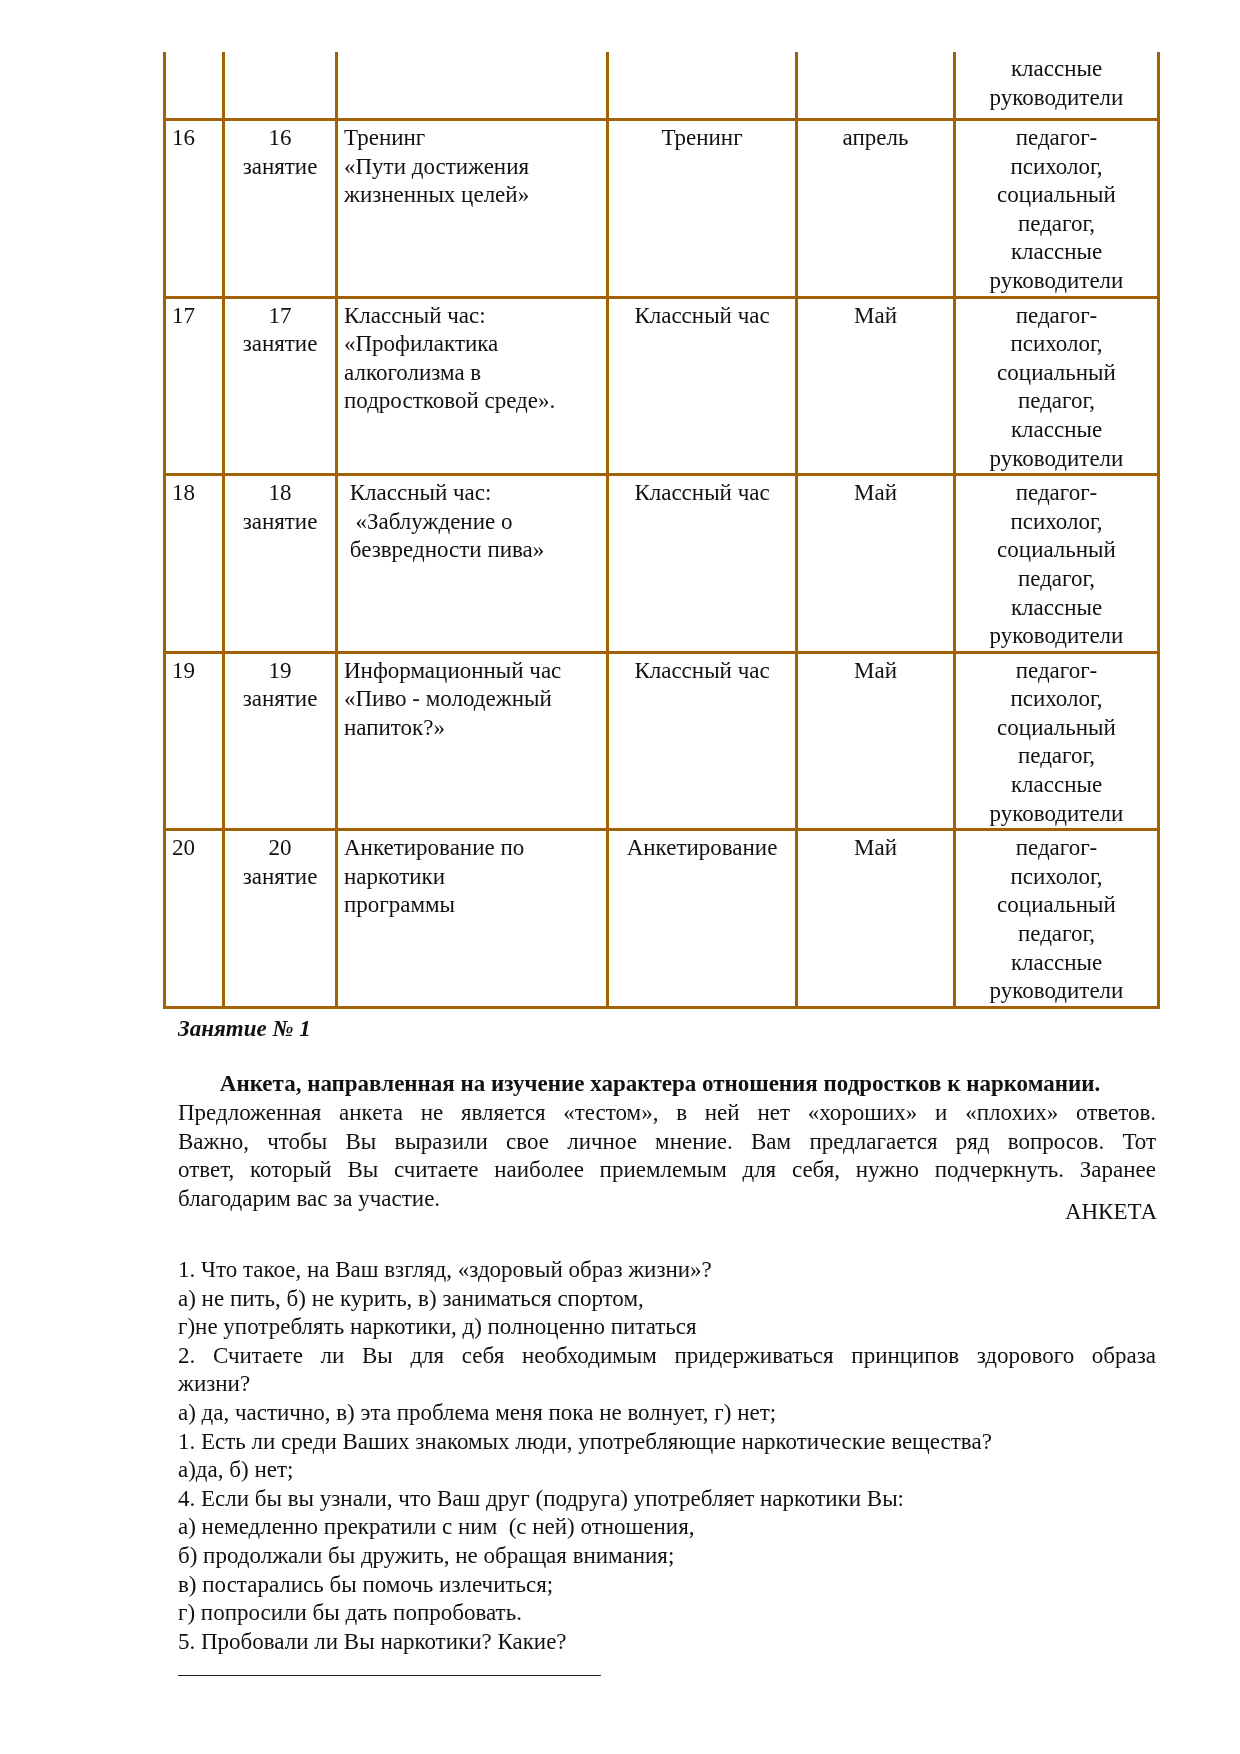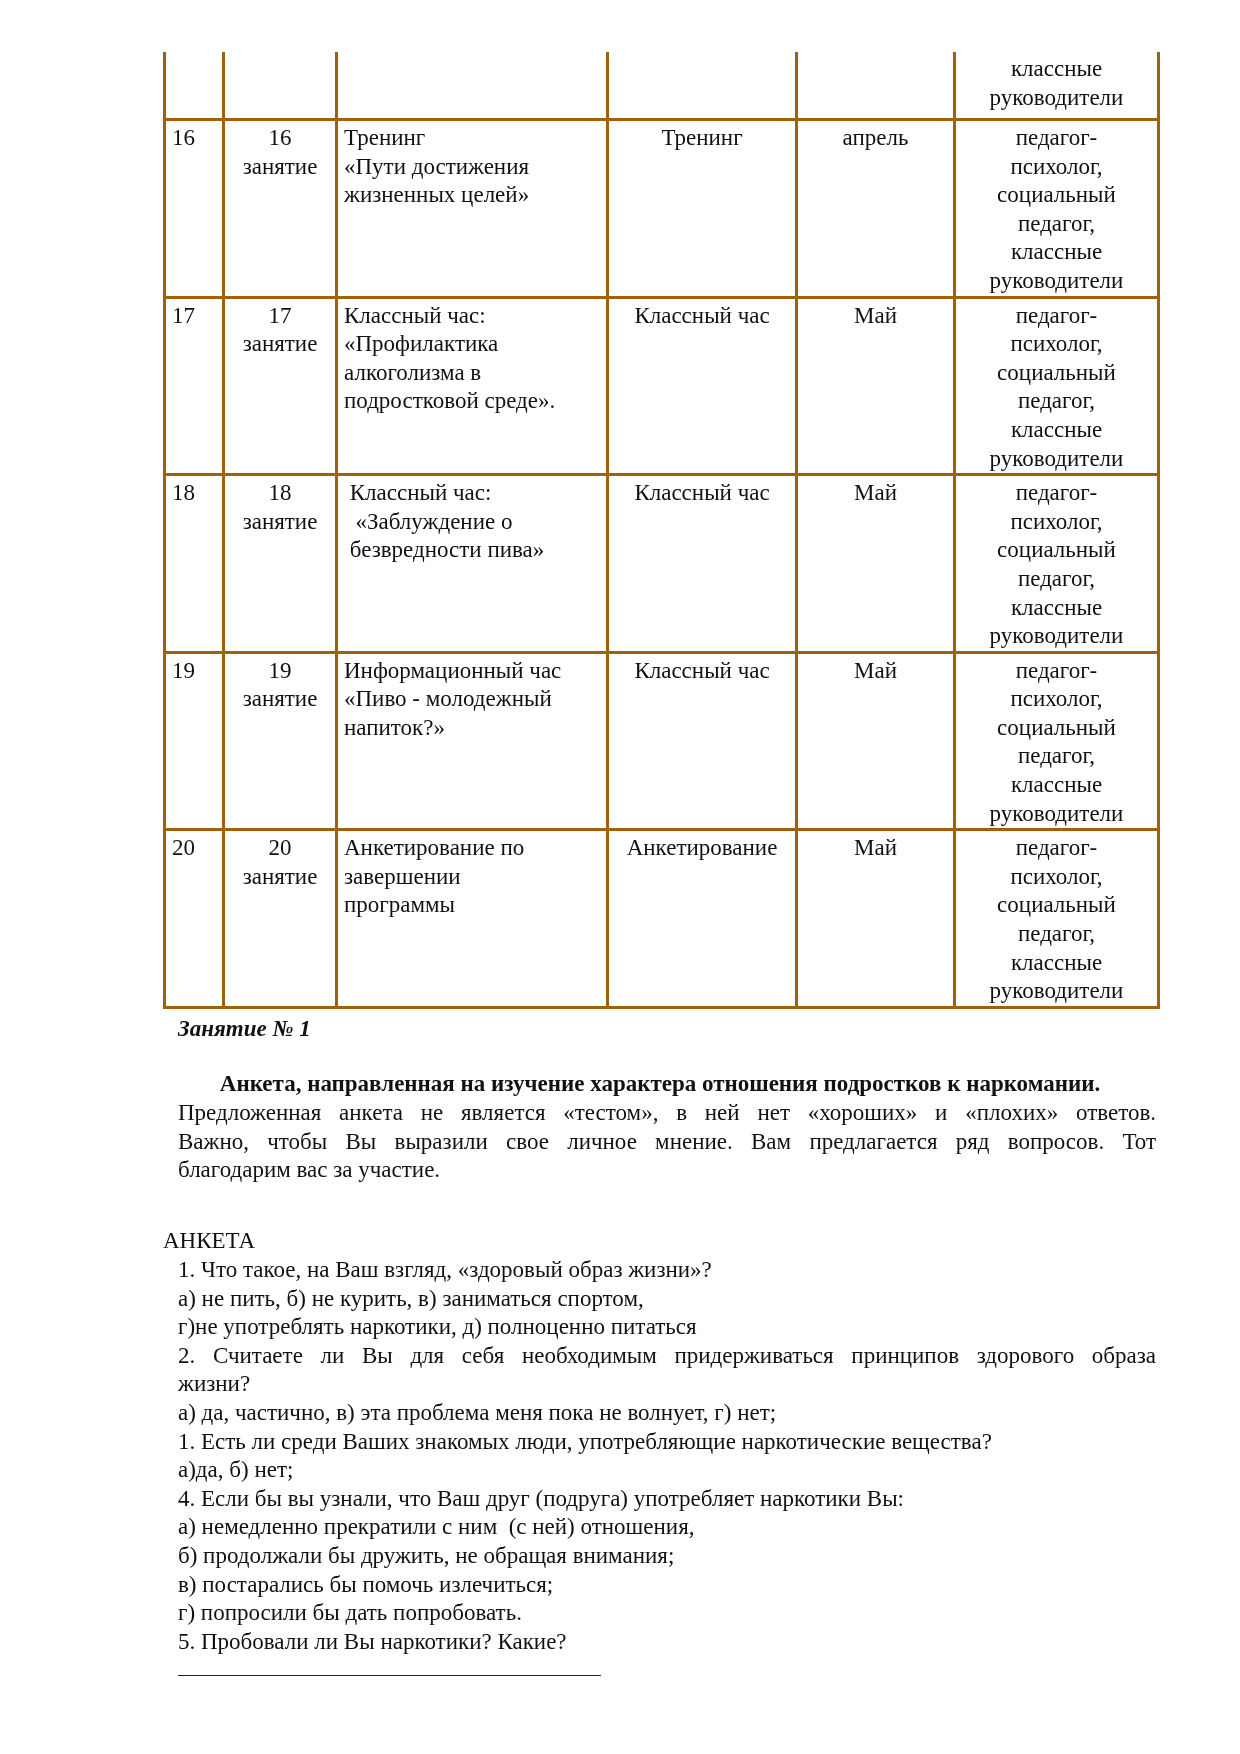--- a/index.html
+++ b/index.html
@@ -43,22 +43,22 @@
     text-align: center; font-size: 23px; font-weight: bold; line-height: 28.6px;
   }
   .intro {
     position: absolute; left: 178px; top: 1099px; width: 978px;
     font-size: 23px; line-height: 28.6px; text-align: justify;
     text-align-last: left;
   }
   .intro .jl { display: block; text-align: justify; text-align-last: justify; }
   .intro .jl.last { text-align-last: left; }
   .anketa-title {
-    position: absolute; left: 163px; top: 1227px; width: 994px;
-    text-align: left; font-size: 23px; line-height: 28.6px;
+    position: absolute; left: 163px; top: 1198px; width: 994px;
+    text-align: right; font-size: 23px; line-height: 28.6px;
   }
   .questions {
     position: absolute; left: 178px; top: 1256px; width: 978px;
     font-size: 23px; line-height: 28.6px;
   }
   .questions .q { display: block; white-space: pre; }
   .questions .q.just { white-space: normal; text-align: justify; text-align-last: justify; }
   .answer-line {
     position: absolute; left: 178px; top: 1675px; width: 423px; height: 0;
     border-top: 1.5px solid #222222;
@@ -180,21 +180,21 @@
           </td>
         </tr>
         <tr class="row last">
           <td class="c-num">20</td>
           <td class="c-les">
             <span class="line">20</span>
             <span class="line">занятие</span>
           </td>
           <td class="c-topic">
             <span class="topic-line">Анкетирование по</span>
-            <span class="topic-line">завершении</span>
+            <span class="topic-line">наркотики</span>
             <span class="topic-line">программы</span>
           </td>
           <td class="c-form">Анкетирование</td>
           <td class="c-date">Май</td>
           <td class="c-resp">
             <span class="line">педагог-</span>
             <span class="line">психолог,</span>
             <span class="line">социальный</span>
             <span class="line">педагог,</span>
             <span class="line">классные</span>
@@ -204,20 +204,21 @@
       </tbody>
   </table>
 
   <div class="lesson-title">Занятие № 1</div>
 
   <div class="survey-heading">Анкета, направленная на изучение характера отношения подростков к наркомании.</div>
 
   <div class="intro">
     <span class="jl">Предложенная анкета не является «тестом», в ней нет «хороших» и «плохих» ответов.</span>
     <span class="jl">Важно, чтобы Вы выразили свое личное мнение. Вам предлагается ряд вопросов. Тот</span>
+    <span class="jl">ответ, который Вы считаете наиболее приемлемым для себя, нужно подчеркнуть. Заранее</span>
     <span class="jl last">благодарим вас за участие.</span>
   </div>
 
   <div class="anketa-title">АНКЕТА</div>
 
   <div class="questions" id="questions">
       <span class="q">1. Что такое, на Ваш взгляд, «здоровый образ жизни»?</span>
       <span class="q">а) не пить, б) не курить, в) заниматься спортом,</span>
       <span class="q">г)не употреблять наркотики, д) полноценно питаться</span>
       <span class="q just">2. Считаете ли Вы для себя необходимым придерживаться принципов здорового образа</span>

